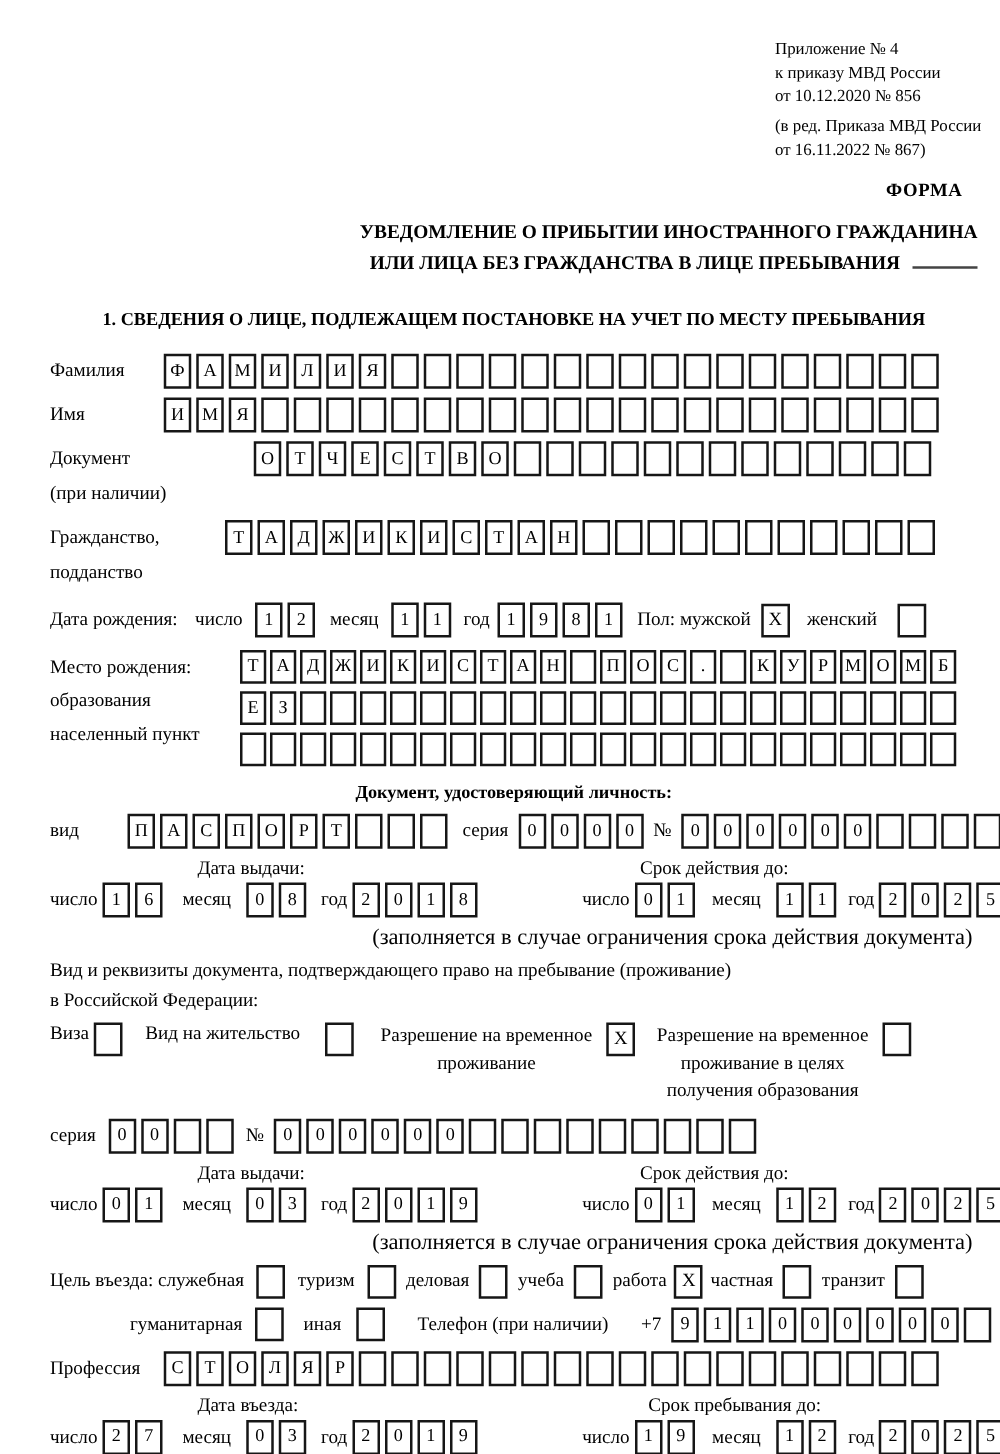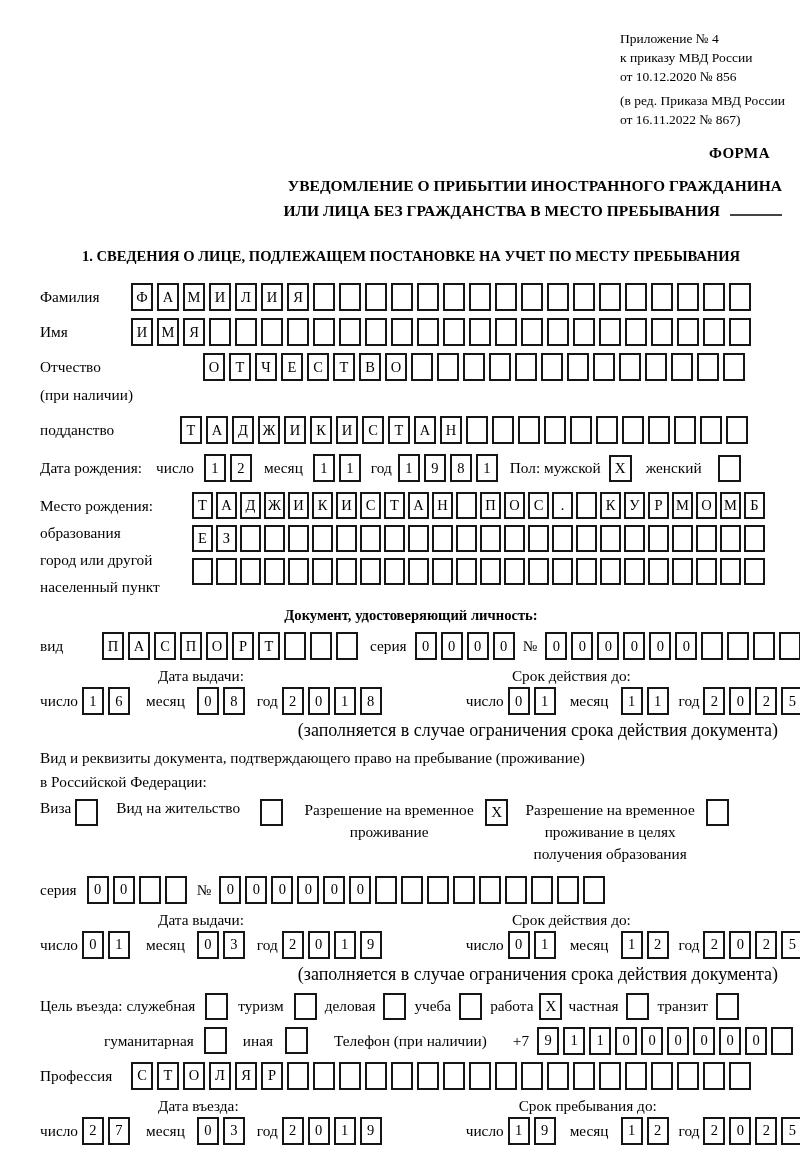--- a/index.html
+++ b/index.html
@@ -40,21 +40,21 @@
     <div>Приложение № 4</div>
     <div>к приказу МВД России</div>
     <div>от 10.12.2020 № 856</div>
     <div class="gap">(в ред. Приказа МВД России</div>
     <div>от 16.11.2022 № 867)</div>
   </div>
   <div class="forma">ФОРМА</div>
 
   <div class="title">
     <div>УВЕДОМЛЕНИЕ О ПРИБЫТИИ ИНОСТРАННОГО ГРАЖДАНИНА</div>
-    <div><span>ИЛИ ЛИЦА БЕЗ ГРАЖДАНСТВА В МЕСТО ПРЕБЫВАНИЯ</span><span class="blank-line"></span></div>
+    <div><span>ИЛИ ЛИЦА БЕЗ ГРАЖДАНСТВА В ЛИЦЕ ПРЕБЫВАНИЯ</span><span class="blank-line"></span></div>
   </div>
 
   <div class="sec-head">1. СВЕДЕНИЯ О ЛИЦЕ, ПОДЛЕЖАЩЕМ ПОСТАНОВКЕ НА УЧЕТ ПО МЕСТУ ПРЕБЫВАНИЯ</div>
 
   <div class="row">
     <span class="lbl" style="width:91px">Фамилия</span>
     <div class="cells">
         <span class="cell">Ф</span>
         <span class="cell">А</span>
         <span class="cell">М</span>
@@ -107,21 +107,21 @@
         <span class="cell"></span>
         <span class="cell"></span>
         <span class="cell"></span>
         <span class="cell"></span>
         <span class="cell"></span>
       </div>
   </div>
 
   <div class="row top">
     <div class="lblcol" style="width:163px">
-      <div>Отчество</div>
+      <div>Документ</div>
       <div>(при наличии)</div>
     </div>
     <div class="cells">
         <span class="cell">О</span>
         <span class="cell">Т</span>
         <span class="cell">Ч</span>
         <span class="cell">Е</span>
         <span class="cell">С</span>
         <span class="cell">Т</span>
         <span class="cell">В</span>
@@ -137,20 +137,21 @@
         <span class="cell"></span>
         <span class="cell"></span>
         <span class="cell"></span>
         <span class="cell"></span>
         <span class="cell"></span>
       </div>
   </div>
 
   <div class="row top">
     <div class="lblcol" style="width:140px">
+      <div>Гражданство,</div>
       <div>подданство</div>
     </div>
     <div class="cells">
         <span class="cell">Т</span>
         <span class="cell">А</span>
         <span class="cell">Д</span>
         <span class="cell">Ж</span>
         <span class="cell">И</span>
         <span class="cell">К</span>
         <span class="cell">И</span>
@@ -194,21 +195,20 @@
     <span class="lbl" style="margin-left:8px">Пол: мужской</span>
     <span class="checkbox" style="margin-left:8px">X</span>
     <span class="lbl" style="margin-left:14px">женский</span>
     <span class="checkbox" style="margin-left:16px"></span>
   </div>
 
   <div class="row top" style="margin-top:10px">
     <div class="lblcol" style="width:152px;line-height:27px">
       <div>Место рождения:</div>
       <div>образования</div>
-      <div>город или другой</div>
       <div>населенный пункт</div>
     </div>
     <div class="stack">
       <div class="cells sm">
           <span class="cell">Т</span>
           <span class="cell">А</span>
           <span class="cell">Д</span>
           <span class="cell">Ж</span>
           <span class="cell">И</span>
           <span class="cell">К</span>

